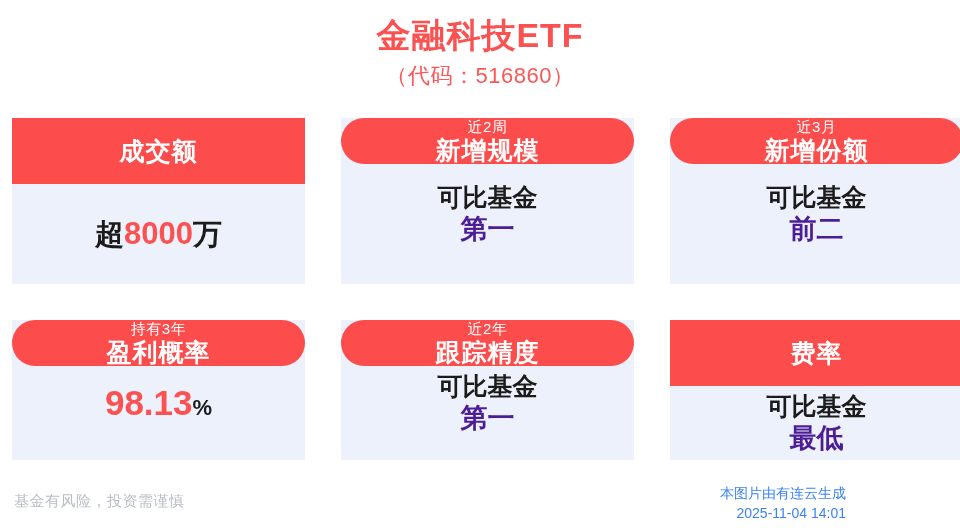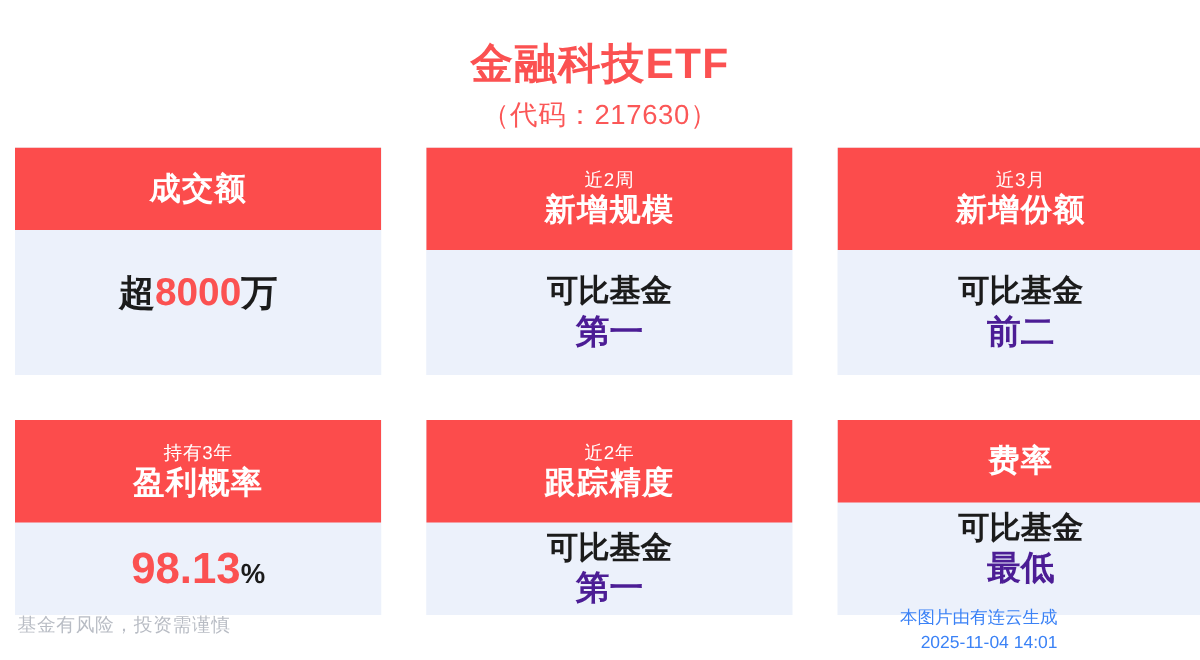--- a/index.html
+++ b/index.html
@@ -15,21 +15,21 @@
   }
   .poster {
     position: relative;
     width: 960px;
     height: 528px;
     box-sizing: border-box;
   }
 
   
   .header {
-    padding-top: 30px;
+    padding-top: 14px;
     text-align: center;
   }
   .title {
     font-size: 34px;
     font-weight: 700;
     color: #FB5151;
     letter-spacing: 1px;
     line-height: 1.25;
   }
   .subtitle {
@@ -62,22 +62,23 @@
     background: #FC4C4C;
     color: #ffffff;
     text-align: center;
     box-sizing: border-box;
     display: flex;
     flex-direction: column;
     align-items: center;
     justify-content: center;
   }
   .card-head.two-line {
-    height: 82px;
+    height: 46px;
     padding-top: 2px;
+    border-radius: 27px;
   }
   .card-head.one-line {
     height: 66px;
   }
   .head-sub {
     font-size: 15px;
     font-weight: 400;
     line-height: 1.15;
     letter-spacing: 0.5px;
   }
@@ -170,21 +171,21 @@
   }
   .credit div { white-space: nowrap; }
 </style>
 </head>
 <body>
 
 <div class="poster">
 
   <div class="header">
     <div class="title">金融科技ETF</div>
-    <div class="subtitle">（代码：217630）</div>
+    <div class="subtitle">（代码：516860）</div>
   </div>
 
   <div class="grid">
 
     <div class="card row1">
       <div class="card-head one-line">
         <div class="head-main">成交额</div>
       </div>
       <div class="card-body">
         <div class="body-single"><span>超</span><span class="accent-num">8000</span><span>万</span></div>

